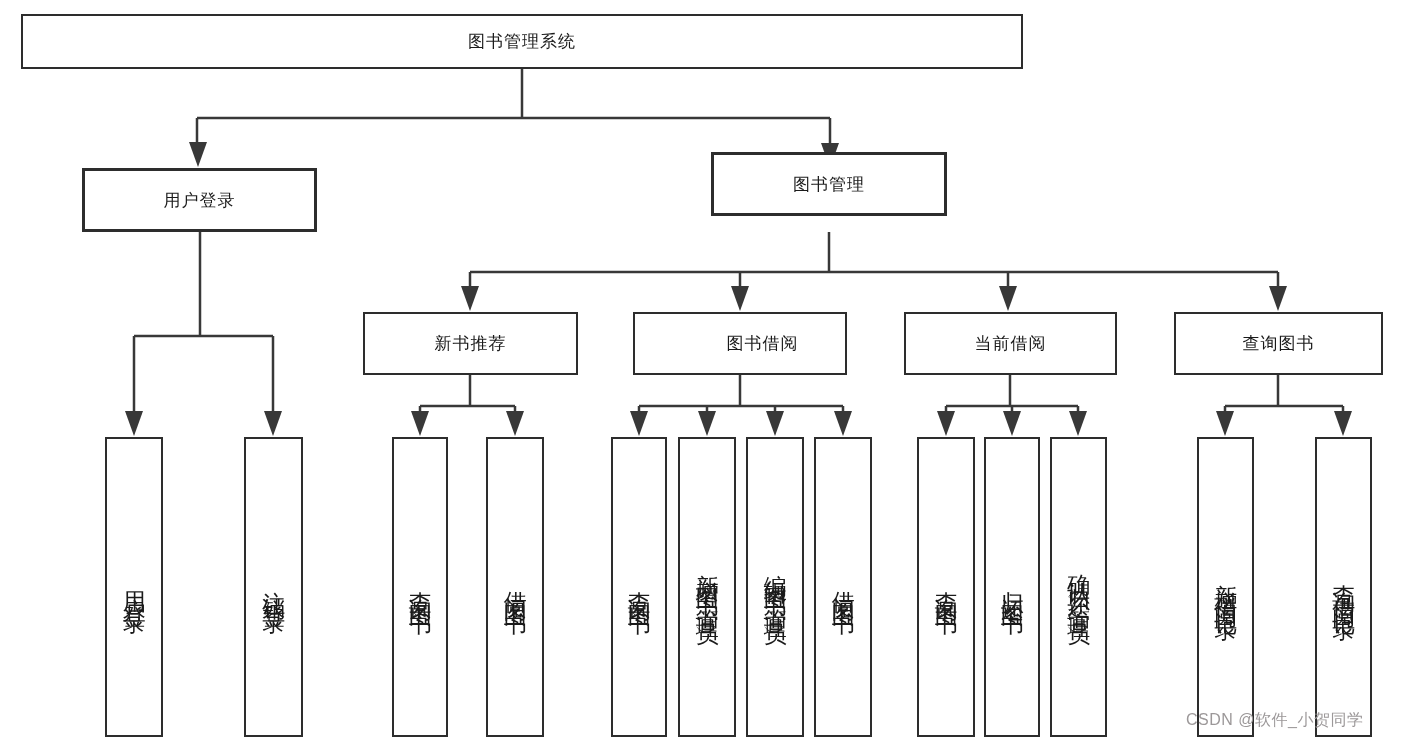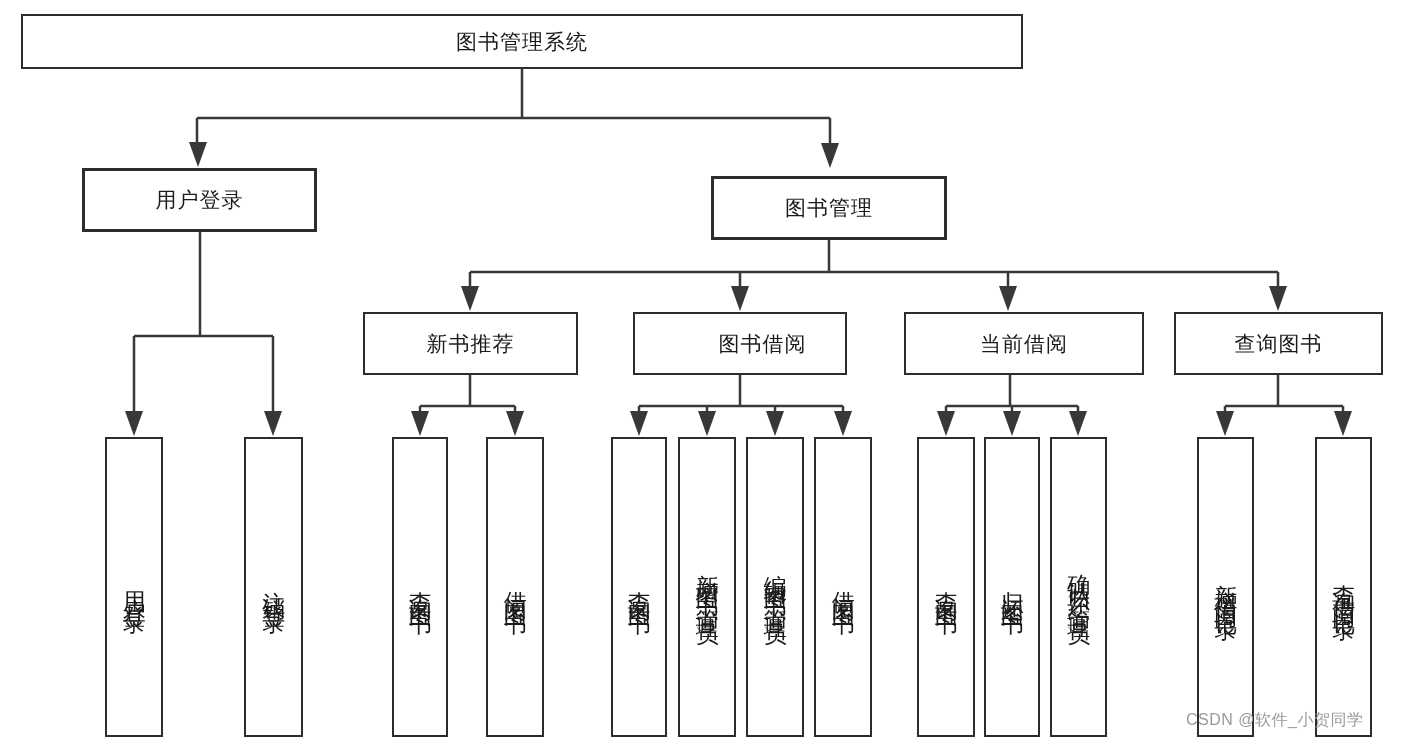--- a/index.html
+++ b/index.html
@@ -16,21 +16,21 @@
     position: absolute;
     background: #ffffff;
     border: 2px solid #2d2d2d;
     box-sizing: border-box;
     display: flex;
     align-items: center;
     justify-content: center;
     color: #1a1a1a;
     z-index: 2;
   }
-  .hlabel { font-size: 21px; letter-spacing: 1px; white-space: nowrap; }
+  .hlabel { font-size: 17px; letter-spacing: 1px; white-space: nowrap; }
   .title-box { left: 21px; top: 14px; width: 1002px; height: 55px; }
   .l2 { border-width: 3px; }
   .l3 { top: 312px; height: 63px; }
   .leaf { top: 437px; height: 300px; width: 57px; }
   .vlabel {
     writing-mode: vertical-rl;
     text-orientation: mixed;
     font-size: 23px;
     letter-spacing: 7px;
     line-height: 1.1;
@@ -85,31 +85,31 @@
     </g>
   </svg>
 
   <div class="box title-box">
     <span class="hlabel">图书管理系统</span>
   </div>
 
   <div class="box l2" style="left:82px; top:168px; width:235px; height:64px;">
     <span class="hlabel">用户登录</span>
   </div>
-  <div class="box l2" style="left:711px; top:176px; width:236px; height:64px;">
+  <div class="box l2" style="left:711px; top:152px; width:236px; height:64px;">
     <span class="hlabel">图书管理</span>
   </div>
 
   <div class="box l3" style="left:363px; width:215px;">
     <span class="hlabel">新书推荐</span>
   </div>
   <div class="box l3" style="left:633px; width:214px;padding-left:45px;">
     <span class="hlabel">图书借阅</span>
   </div>
-  <div class="box l3" style="left:904px; width:240px;">
+  <div class="box l3" style="left:904px; width:213px;">
     <span class="hlabel">当前借阅</span>
   </div>
   <div class="box l3" style="left:1174px; width:209px;">
     <span class="hlabel">查询图书</span>
   </div>
 
   <div class="box leaf" style="left:105px; width:58px;">
     <span class="vlabel">用户登录</span>
   </div>
   <div class="box leaf" style="left:244px; width:59px;">

